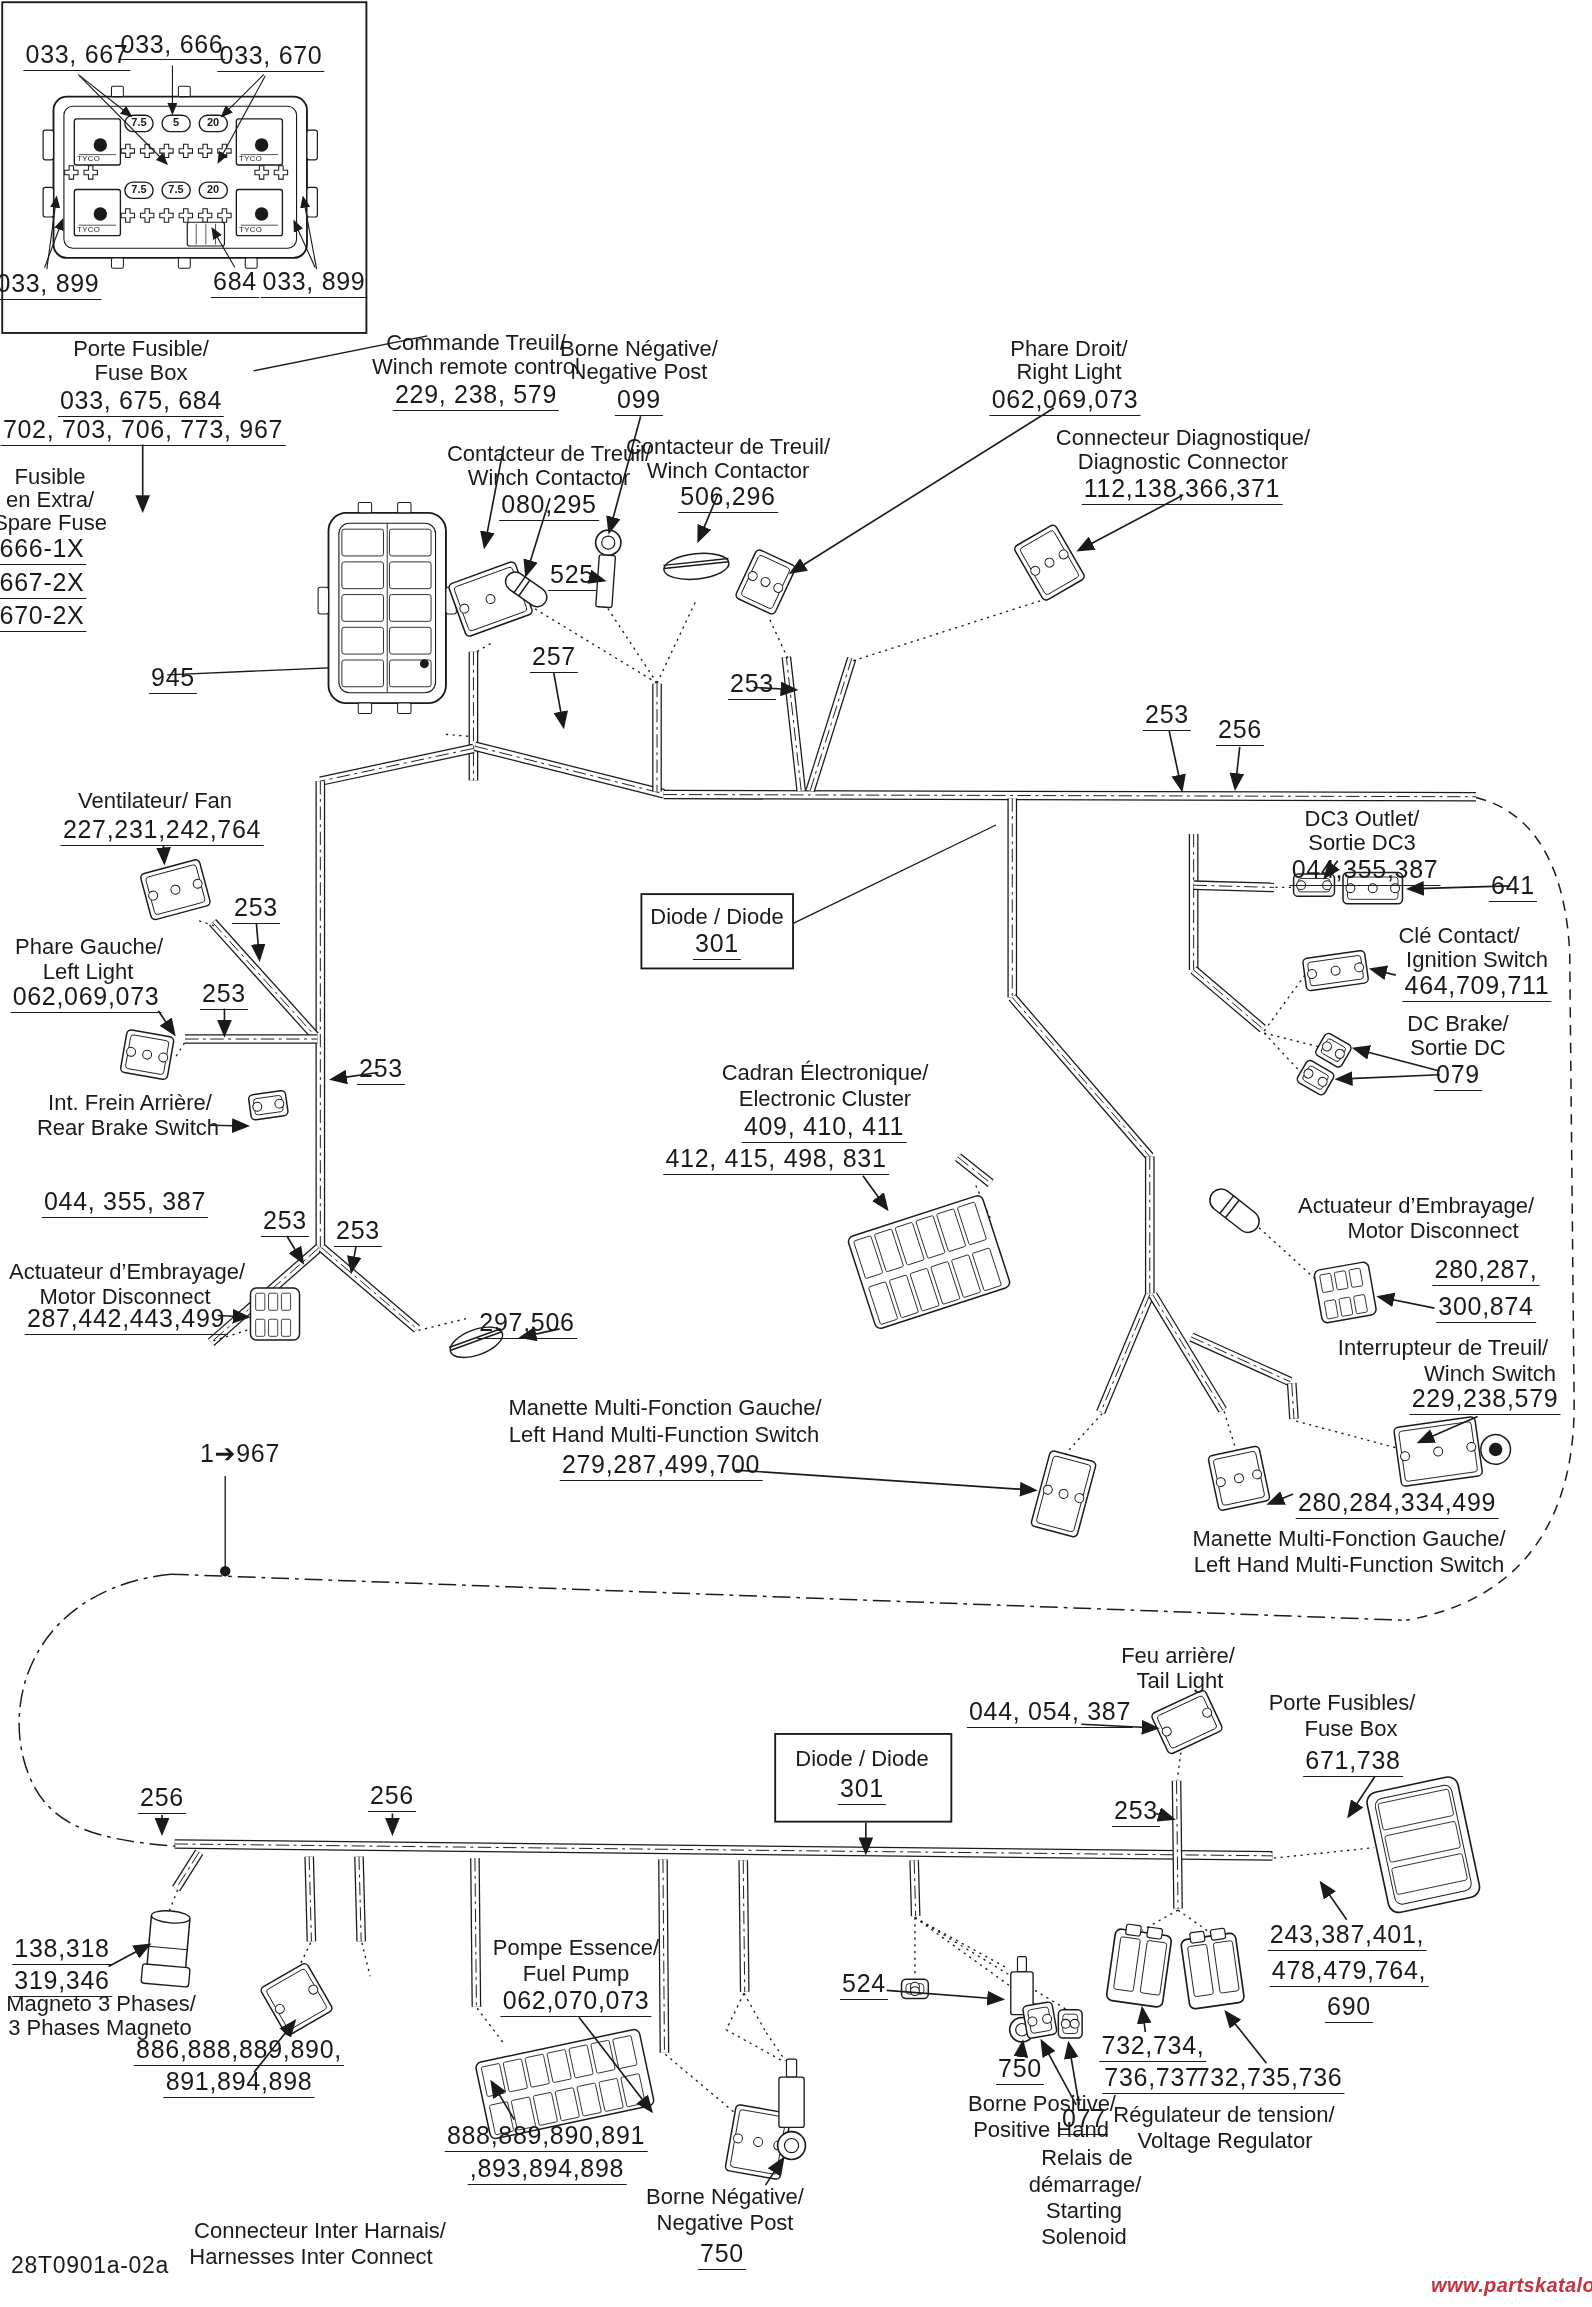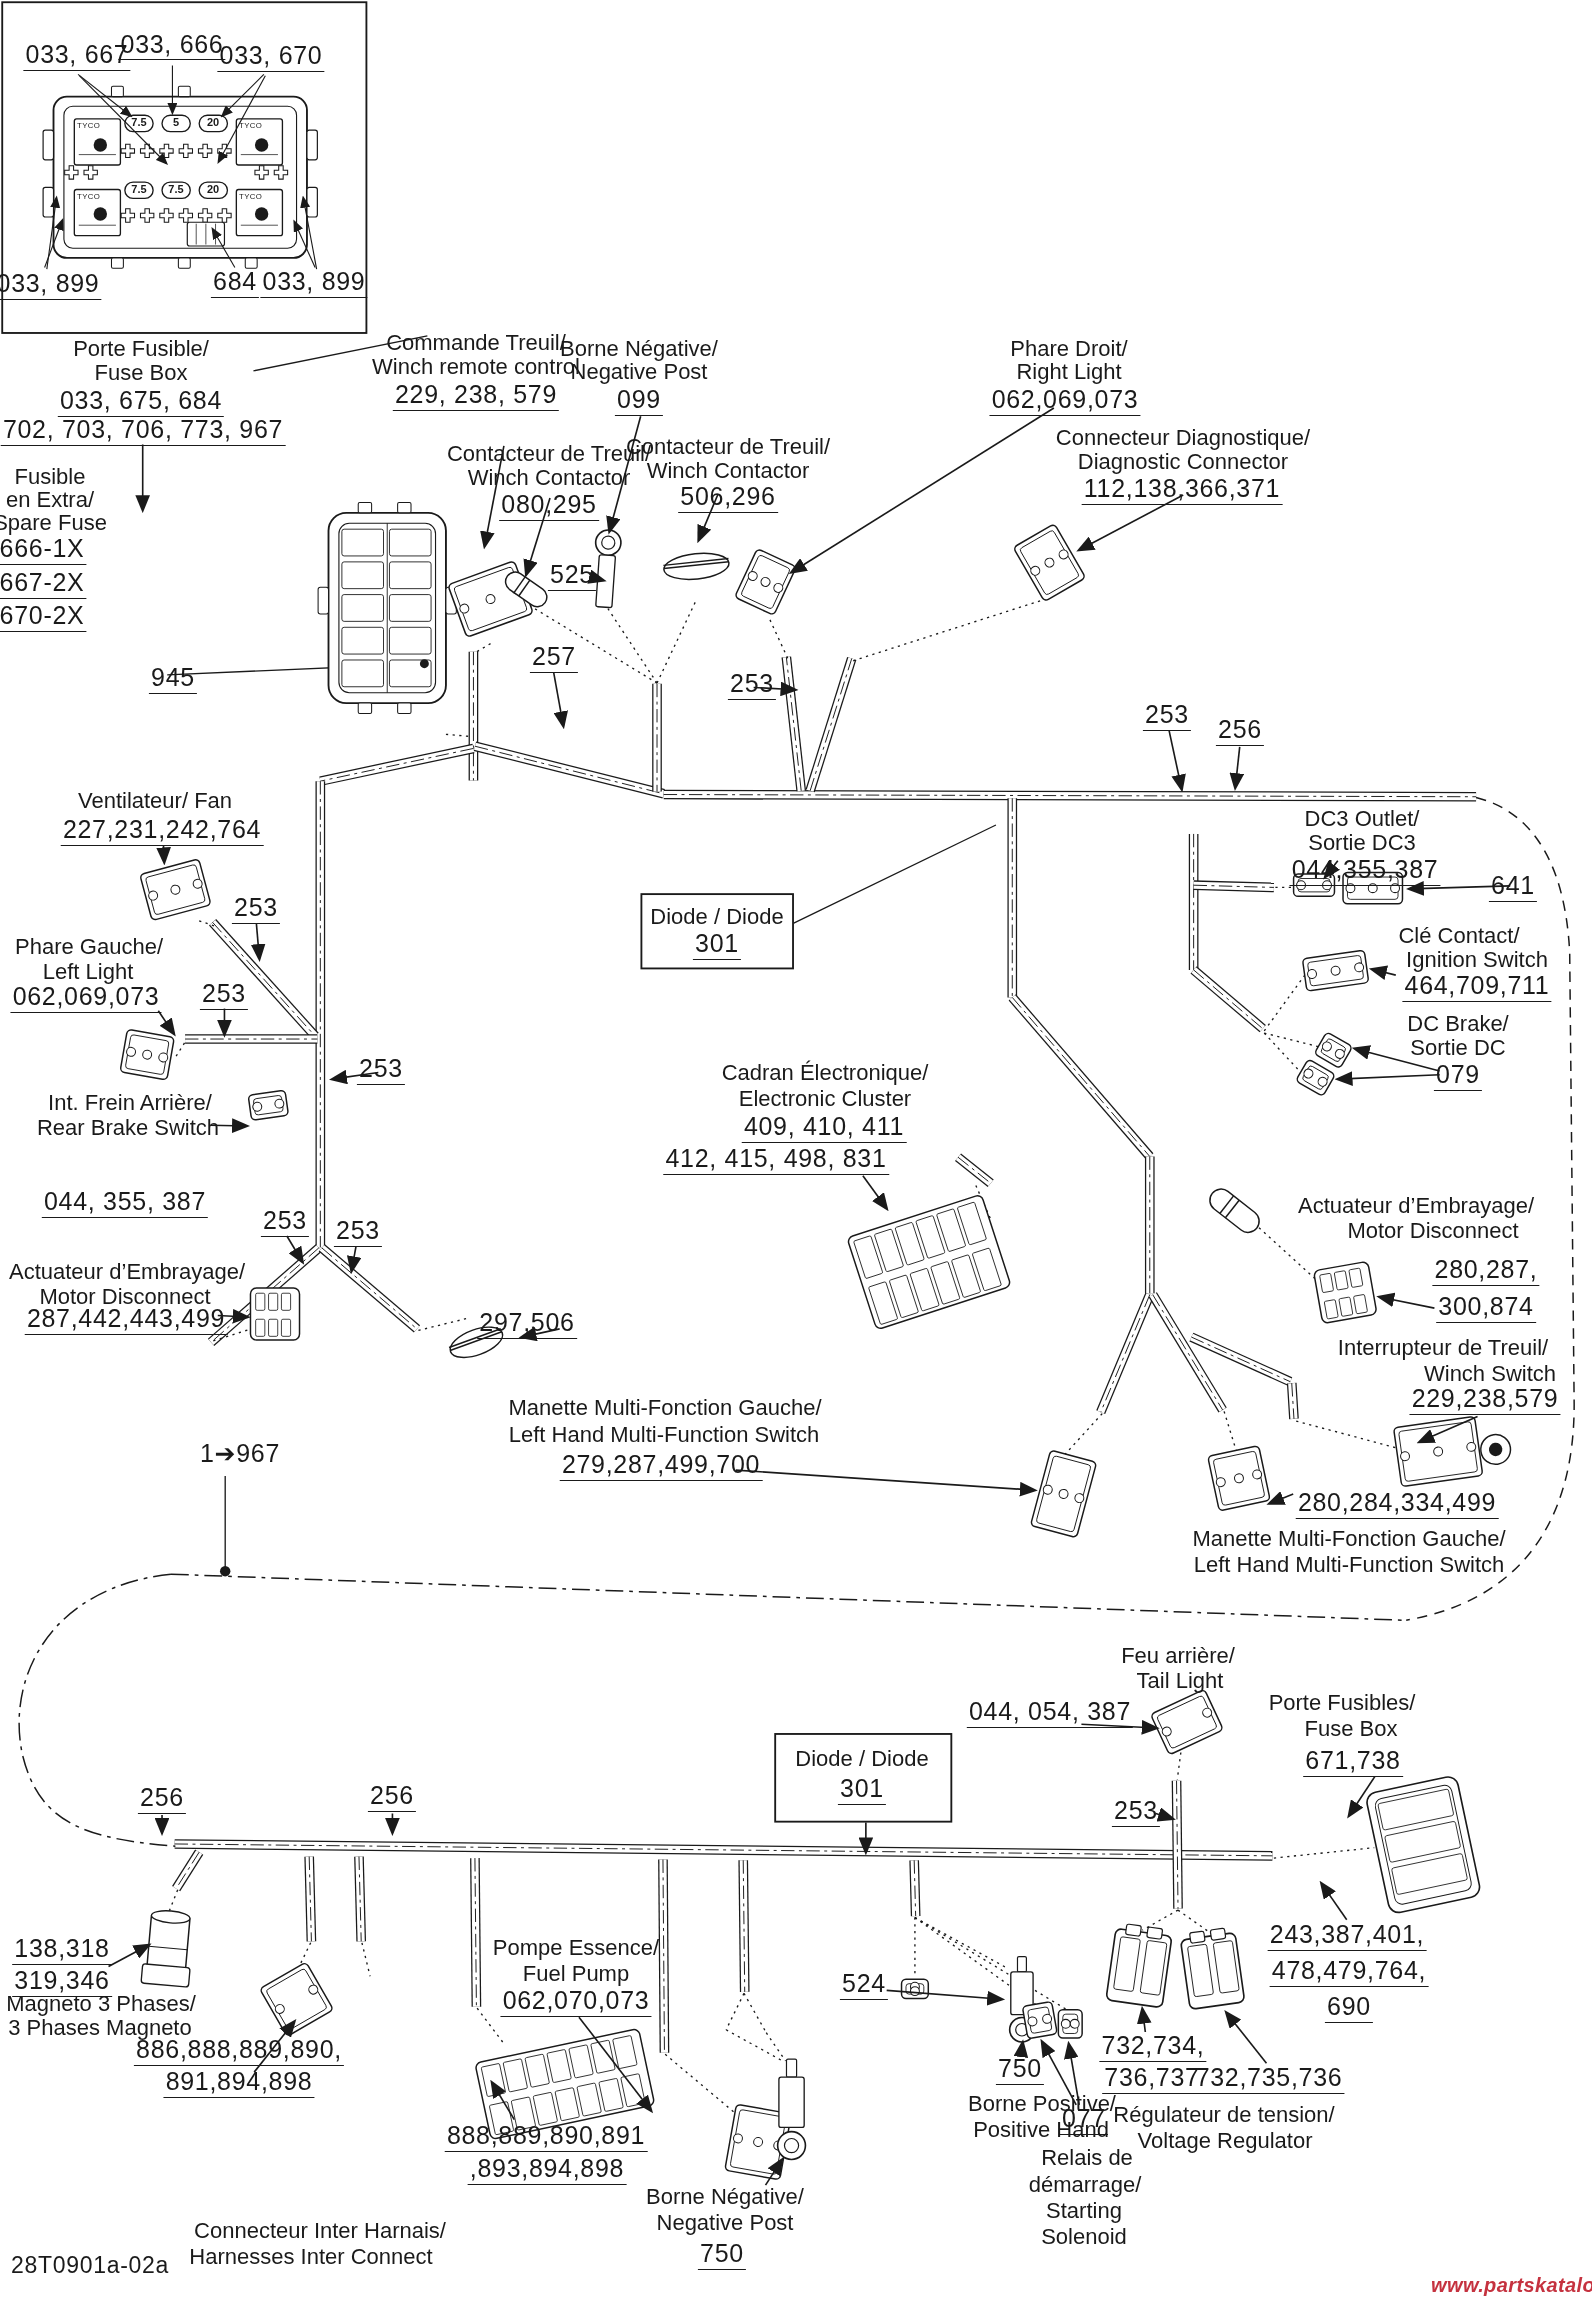--- a/index.html
+++ b/index.html
@@ -5,21 +5,21 @@
   html,body{margin:0;padding:0;background:#fff;}
   #canvas{position:relative;width:1592px;height:2307px;background:#fff;overflow:hidden;
           font-family:"Liberation Sans",sans-serif;color:#1a1a1a;}
   #hsvg{position:absolute;left:0;top:0;}
   .t,.n,.s,.tiny{position:absolute;white-space:nowrap;transform:translateX(-50%);text-align:center;line-height:1.06;}
   .t{font-size:22px;}
   .n{font-size:25px;letter-spacing:0.7px;}
   .u{border-bottom:1.9px solid #1a1a1a;padding:0 2.2px 2.2px 2.2px;}
   .tl{transform:none;text-align:center;}
   .s{font-size:11px;font-weight:bold;}
-  .tiny{font-size:7.8px;transform:none;letter-spacing:0.4px;}
+  .tiny{font-size:7.8px;transform:none;letter-spacing:0.4px;margin-top:33px;}
   .id{position:absolute;font-size:23px;letter-spacing:0.7px;}
   .wm{position:absolute;font-size:20px;font-weight:bold;font-style:italic;color:#c5323f;letter-spacing:0.4px;}
 </style>
 </head>
 <body>
 
 <div id="canvas">
   <svg id="hsvg" width="1592" height="2307" viewBox="0 0 2142 3104">
       <defs>
         <marker id="ah" markerWidth="11" markerHeight="9" refX="9" refY="4.5" orient="auto">

